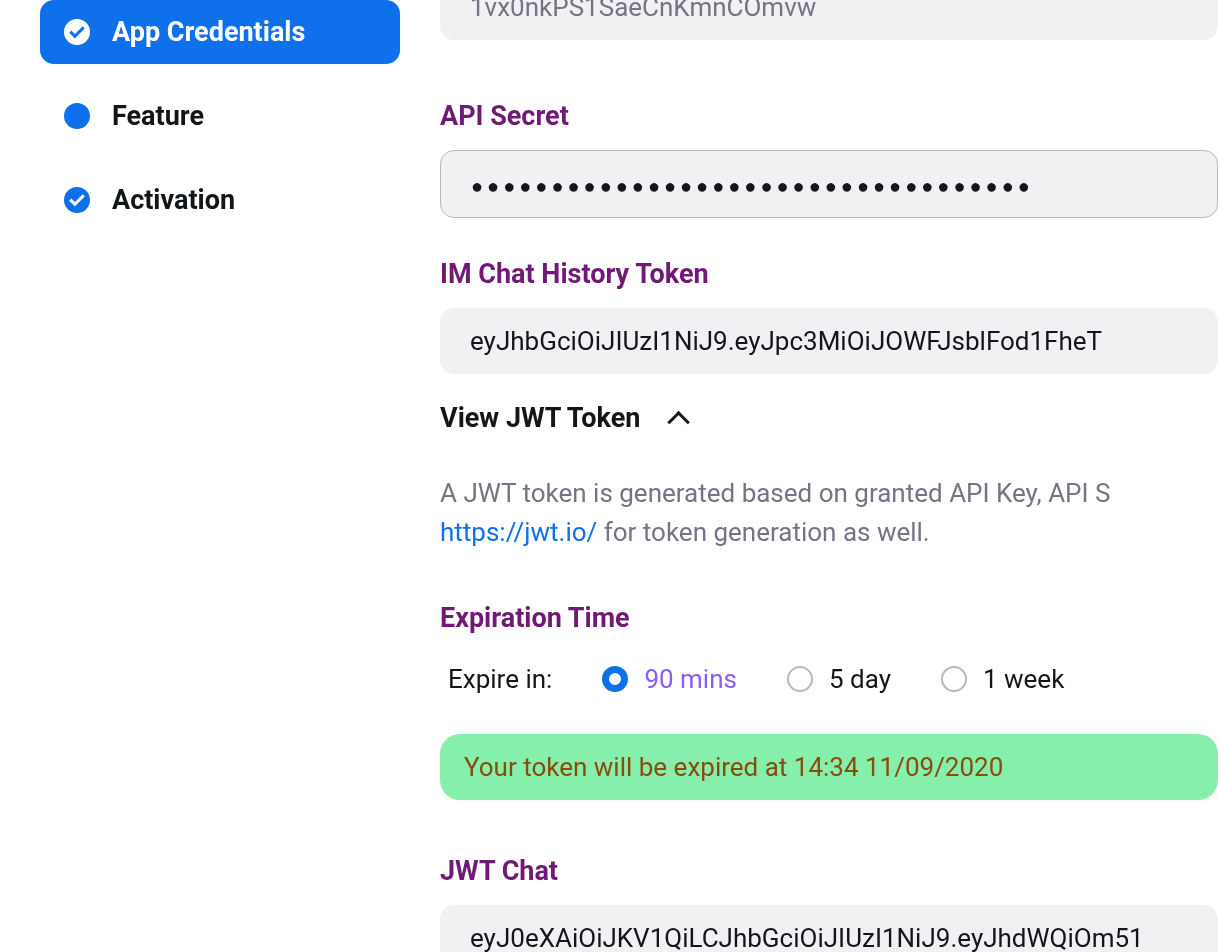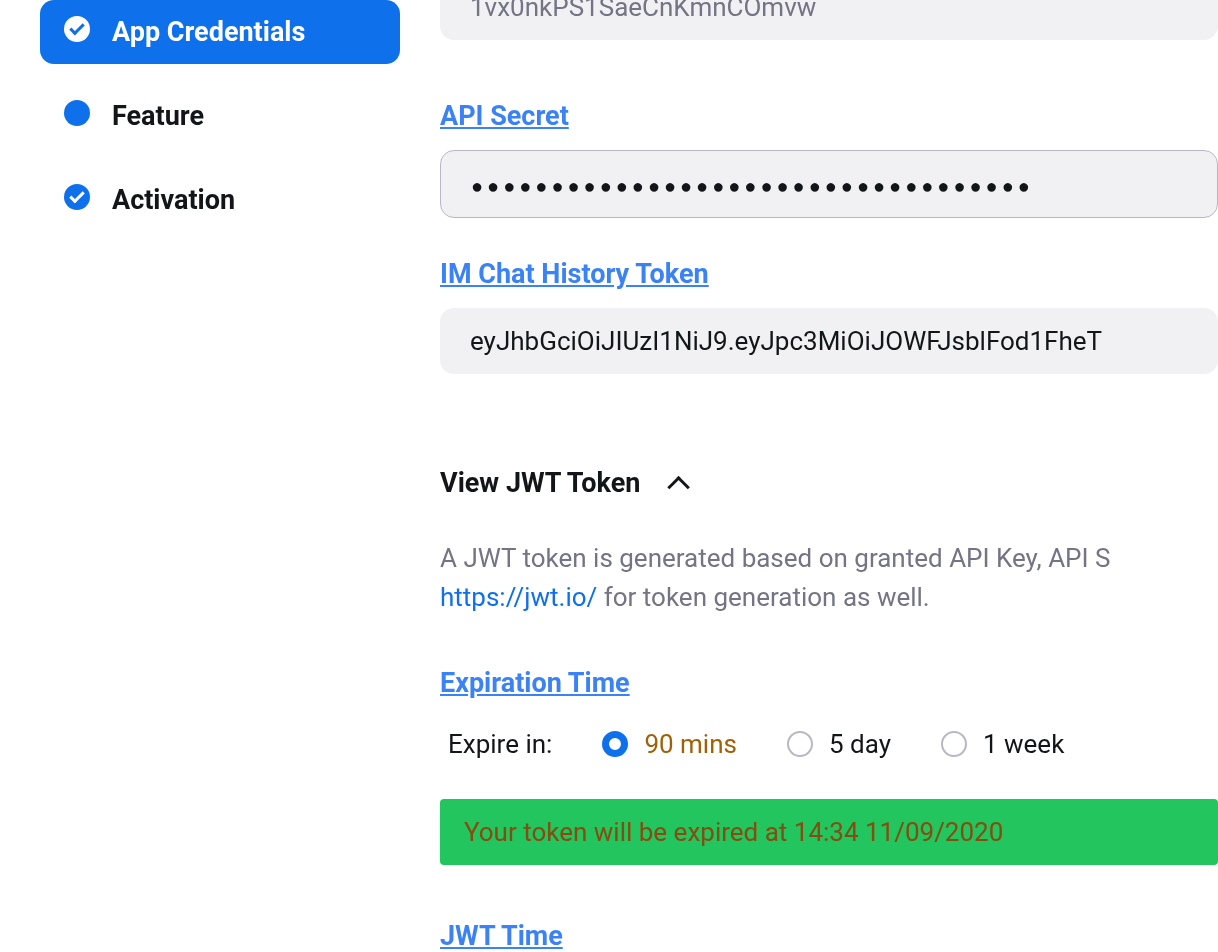--- a/index.html
+++ b/index.html
@@ -17,20 +17,21 @@
       display: flex;
     }
     .sidebar {
       width: 440px;
       padding: 0 40px;
       padding-top: 0;
       flex-shrink: 0;
     }
     .sidebar-item {
       display: flex;
+      align-items: center;
       gap: 22px;
       padding: 16px 24px;
       border-radius: 14px;
       cursor: pointer;
       margin-bottom: 20px;
     }
     .sidebar-item.active {
       background: #0E71EB;
       color: #fff;
     }
@@ -72,23 +73,22 @@
     .main {
       flex: 1;
       padding-top: 4px;
     }
     .field-group {
       margin-bottom: 40px;
     }
     .field-label {
       font-size: 27px;
       font-weight: 700;
-      color: #3b82f6;
+      color: #701a75;
       margin-bottom: 18px;
-      text-decoration: underline;
     }
     .readonly-box {
       background: #F1F1F4;
       border-radius: 14px;
       padding: 18px 30px;
       font-size: 26px;
       color: #747484;
       white-space: nowrap;
       overflow: hidden;
     }
@@ -165,25 +165,25 @@
       flex-shrink: 0;
     }
     .radio-outer.selected {
       border-color: #0E71EB;
       border-width: 7px;
     }
     .radio-opt .rlabel {
       color: #131619;
     }
     .radio-opt.selected .rlabel {
-      color: #a16207;
+      color: #8b5cf6;
     }
     .warning-box {
-      background: #22c55e;
-      border-radius: 4px;
+      background: #86efac;
+      border-radius: 20px;
       padding: 18px 24px;
       font-size: 26px;
       color: #854D0E;
       margin-bottom: 55px;
     }
   </style>
 </head>
 <body>
 
 <div class="sidebar">
@@ -213,21 +213,21 @@
     <div class="readonly-box">1vx0nkPS1SaeCnKmnCOmvw</div>
   </div>
 
   <div class="field-group">
     <div class="field-label">API Secret</div>
     <div class="readonly-box bordered">
       <span class="dots">●●●●●●●●●●●●●●●●●●●●●●●●●●●●●●●●●●●</span>
     </div>
   </div>
 
-  <div class="field-group" style="margin-bottom:93px;">
+  <div class="field-group" style="margin-bottom:28px;">
     <div class="field-label">IM Chat History Token</div>
     <div class="readonly-box token">eyJhbGciOiJIUzI1NiJ9.eyJpc3MiOiJOWFJsblFod1FheT</div>
   </div>
 
   <div class="collapse-header">
     <span class="title">View JWT Token</span>
     <span class="chevron-up"></span>
   </div>
 
   <div class="description">
@@ -252,17 +252,17 @@
 
     <div class="radio-opt">
       <span class="radio-outer"></span>
       <span class="rlabel">1 week</span>
     </div>
   </div>
 
   <div class="warning-box">Your token will be expired at 14:34 11/09/2020</div>
 
   <div class="field-group">
-    <div class="field-label">JWT Time</div>
+    <div class="field-label">JWT Chat</div>
     <div class="readonly-box token">eyJ0eXAiOiJKV1QiLCJhbGciOiJIUzI1NiJ9.eyJhdWQiOm51</div>
   </div>
 
 </div>
 
 </body></html>

